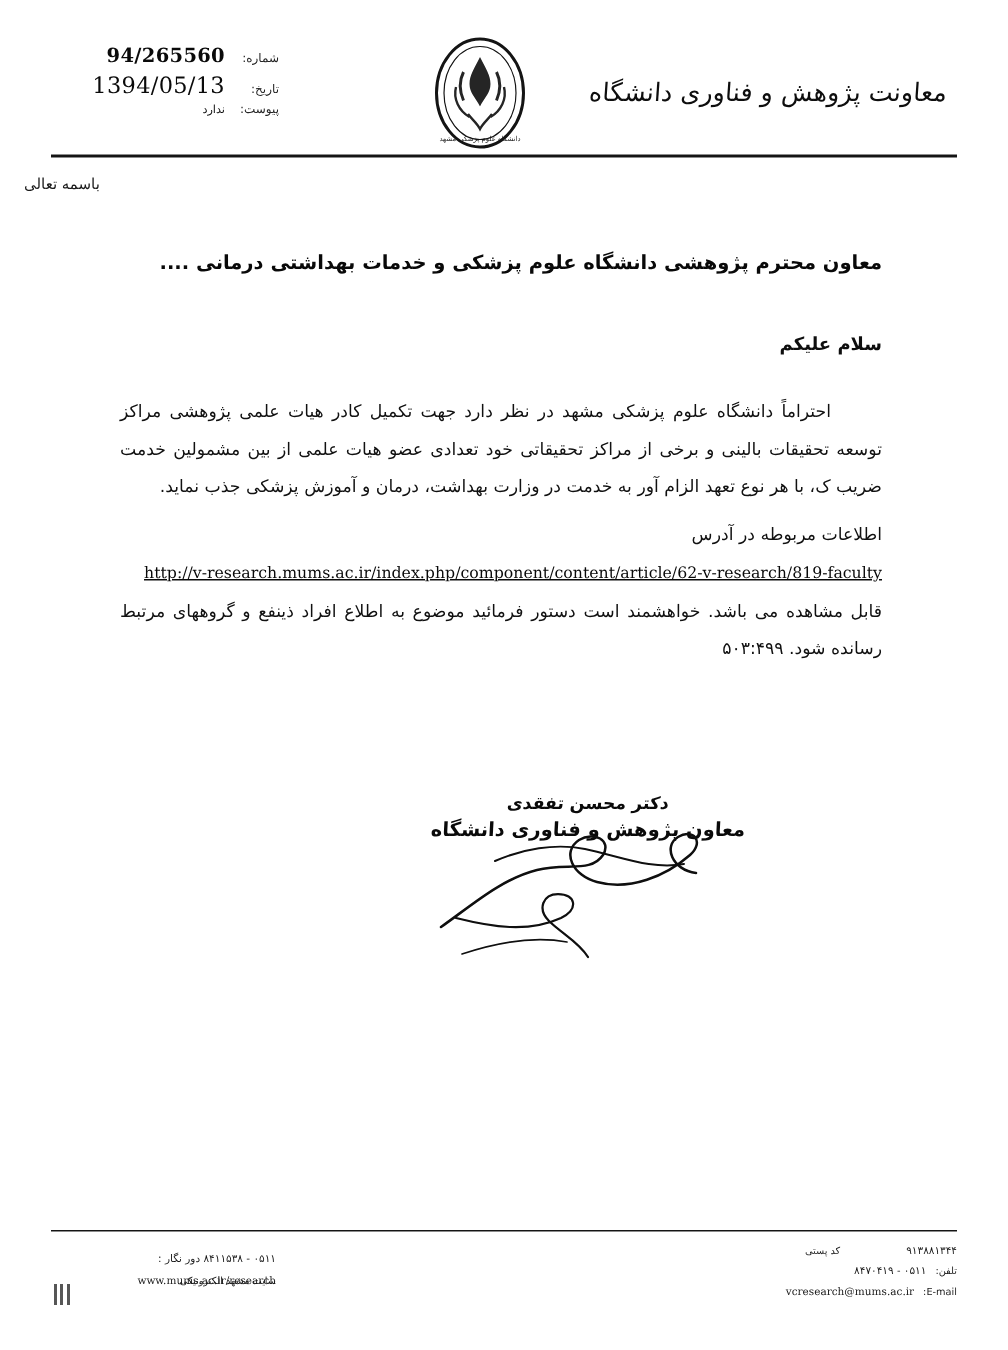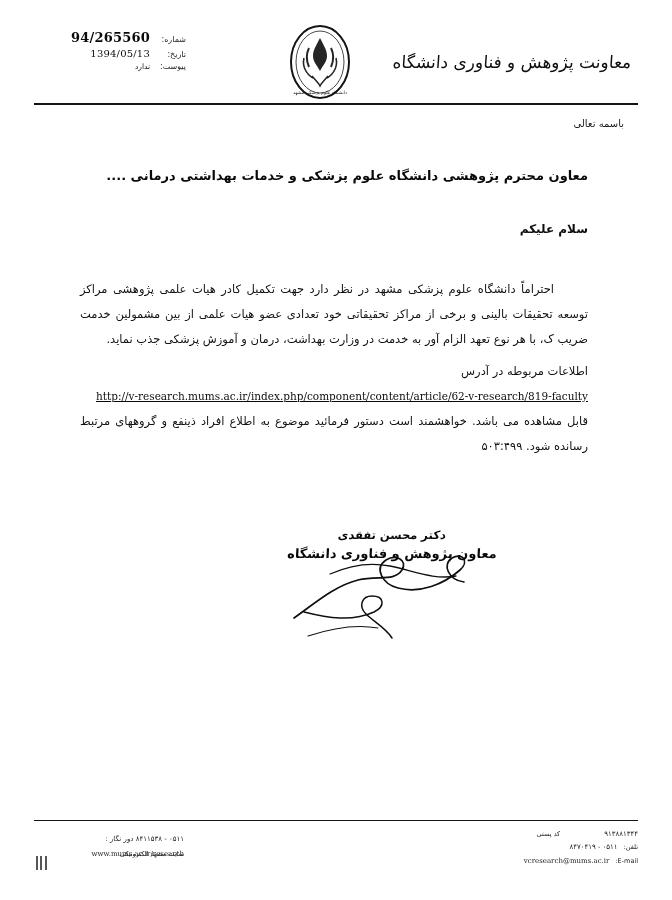--- a/index.html
+++ b/index.html
@@ -61,21 +61,21 @@
     color: #2a2a2a;
   }
   .ref-value {
     font-family: "DejaVu Serif", serif;
     font-size: 13px;
     font-weight: bold;
     letter-spacing: 0.2px;
     color: #111;
   }
   .ref-value.small {
-    font-size: 10px;
+    font-size: 15px;
     font-weight: normal;
   }
   .ref-value.tiny {
     font-size: 7.5px;
     font-weight: normal;
   }
 
   .emblem {
     position: absolute;
     top: 4px;
@@ -105,23 +105,23 @@
     left: 34px;
     width: 604px;
     height: 0;
     border-top: 2.2px solid #1a1a1a;
   }
 
   
   .bismillah {
     position: absolute;
     top: 118px;
-    left: 4px;
+    left: 16px;
     width: 620px;
-    text-align: right;
+    text-align: left;
     font-size: 10px;
     color: #222;
   }
   .addressee {
     position: absolute;
     top: 168px;
     right: 84px;
     width: 500px;
     text-align: right;
     font-size: 13px;
@@ -133,21 +133,21 @@
     position: absolute;
     top: 222px;
     right: 84px;
     font-size: 12px;
     font-weight: bold;
     color: #141414;
     text-align: center;
   }
   .body-text {
     position: absolute;
-    top: 277px;
+    top: 262px;
     right: 84px;
     width: 508px;
     text-align: justify;
     direction: rtl;
     font-size: 11.5px;
     line-height: 25px;
     color: #171717;
     margin-left: 48px;
   }
   .indent {

